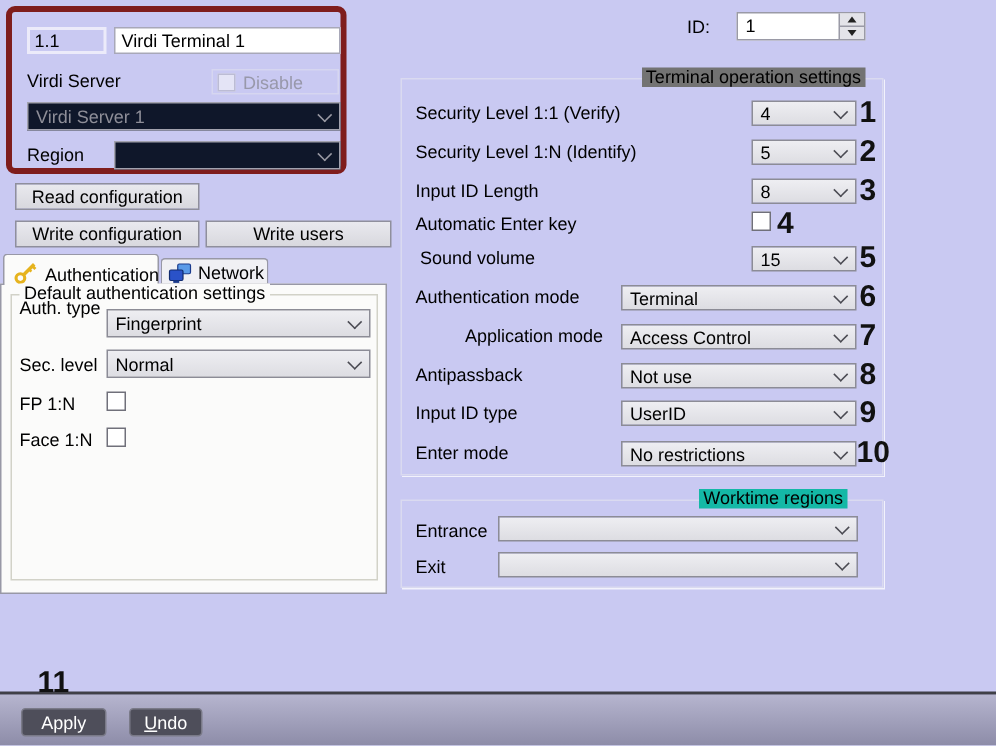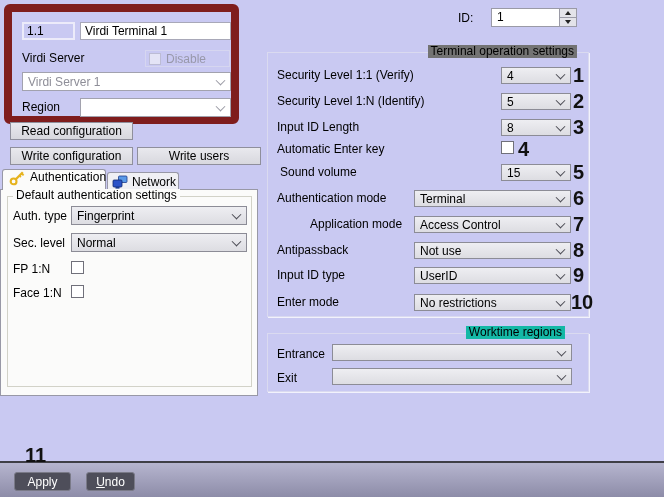--- a/index.html
+++ b/index.html
@@ -3,47 +3,47 @@
 <meta charset="utf-8">
 <style>
   html,body{margin:0;padding:0;}
   .screen{position:relative;width:664px;height:497px;background:#c9c9f2;overflow:hidden;
           font-family:"Liberation Sans",sans-serif;font-size:12px;color:#000;}
   .lbl{position:absolute;white-space:nowrap;line-height:13px;}
   .gray{color:#9898aa;}
 
   
   .panel{position:absolute;left:4px;top:4px;width:219px;height:104px;
-         border:8px solid #7f1d1d;border-radius:6px;}
+         border:4px solid #7f1d1d;border-radius:6px;}
   .numfield{position:absolute;left:10px;top:10px;width:53px;height:18px;box-sizing:border-box;
             background:#c9c9f2;border:2px solid #ecebfa;padding-left:3px;line-height:13px;display:flex;align-items:center;}
   .namefield{position:absolute;left:68px;top:10px;width:151px;height:18px;box-sizing:border-box;
              background:#fff;border:1px solid #a8a8b8;padding-left:4px;display:flex;align-items:center;}
   .disablewrap{position:absolute;left:133px;top:38px;width:85px;height:17px;box-sizing:border-box;
                border:1px solid #d6d6f0;display:flex;align-items:center;gap:5px;padding-left:3px;}
   .cb-dis{width:12px;height:12px;background:#e4e4f6;border:1px solid #bcbcd4;box-sizing:border-box;}
 
   
   .combo{position:absolute;background:linear-gradient(#eeeef2,#dddde2);border:1px solid #8c8c96;
          box-sizing:border-box;display:flex;align-items:center;padding:0 18px 0 5px;overflow:hidden;white-space:nowrap;}
   .chev{position:absolute;right:6px;top:50%;width:6px;height:6px;
         border-right:1.4px solid #4a4a52;border-bottom:1.4px solid #4a4a52;
         transform:translateY(-70%) rotate(45deg);}
-  .combo.disabled{background:#ffffff;color:#8e8e98;border-color:#a2a2ae;}
+  .combo.disabled{background:#0f172a;color:#8e8e98;border-color:#a2a2ae;}
   .combo.disabled .chev{border-color:#9a9aa4;}
 
   .checkbox{position:absolute;width:13px;height:13px;background:#fff;border:1px solid #70707a;box-sizing:border-box;}
 
   .btn{position:absolute;background:linear-gradient(#e9e9ee,#d8d8de);border:1px solid #8f8f9c;
        box-sizing:border-box;display:flex;align-items:center;justify-content:center;color:#000;}
 
   
   .tab-active{position:absolute;left:2px;top:169px;width:104px;height:21px;box-sizing:border-box;z-index:3;
               background:#fbfbfa;border:1px solid #9898a6;border-bottom:none;border-radius:3px 3px 0 0;
-              display:flex;align-items:flex-start;gap:5px;padding-left:6px;}
+              display:flex;align-items:flex-end;gap:5px;padding-left:6px;}
   .tab-inactive{position:absolute;left:107px;top:172px;width:72px;height:18px;box-sizing:border-box;z-index:1;
               background:#f0f0f4;border:1px solid #9898a6;border-bottom:none;border-radius:3px 3px 0 0;
               display:flex;align-items:center;gap:4px;padding-left:4px;}
   .tabpage{position:absolute;left:0;top:189px;width:258px;height:207px;box-sizing:border-box;z-index:2;
            background:#fbfbfa;border:1px solid #9898a6;}
 
   .groupbox{position:absolute;box-sizing:border-box;border:1px solid #d2d2c8;z-index:3;}
   .groupbox.lav{border-color:#dadaf0;box-shadow:1px 1px 0 rgba(255,255,255,.75);z-index:1;}
   .gtitle{position:absolute;z-index:4;padding:0 3px;line-height:13px;white-space:nowrap;}
 
@@ -113,21 +113,21 @@
       <rect x="1" y="6" width="9" height="7" rx="1" fill="#2a52c8" stroke="#102a6e" stroke-width="0.8"></rect>
       <rect x="3.5" y="13" width="4" height="1.6" fill="#1a3a8c"></rect>
     </svg>
     <span>Network</span>
   </div>
   <div class="tabpage"></div>
 
   <div class="groupbox" style="left:7px;top:196px;width:245px;height:191px;"></div>
   <div class="gtitle" style="left:13px;top:189px;background:#fbfbfa;">Default authentication settings</div>
 
-  <div class="lbl" style="left:13px;top:210px;z-index:4;text-align:center;">Auth. type</div>
+  <div class="lbl" style="left:13px;top:199px;z-index:4;text-align:center;">Auth. type</div>
   <div class="combo" style="left:71px;top:206px;width:176px;height:19px;z-index:4;">
     <span>Fingerprint</span>
     <span class="chev"></span>
   </div>
   <div class="lbl" style="left:13px;top:237px;z-index:4;">Sec. level</div>
   <div class="combo" style="left:71px;top:233px;width:176px;height:19px;z-index:4;">
     <span>Normal</span>
     <span class="chev"></span>
   </div>
   <div class="lbl" style="left:13px;top:263px;z-index:4;">FP 1:N</div>

